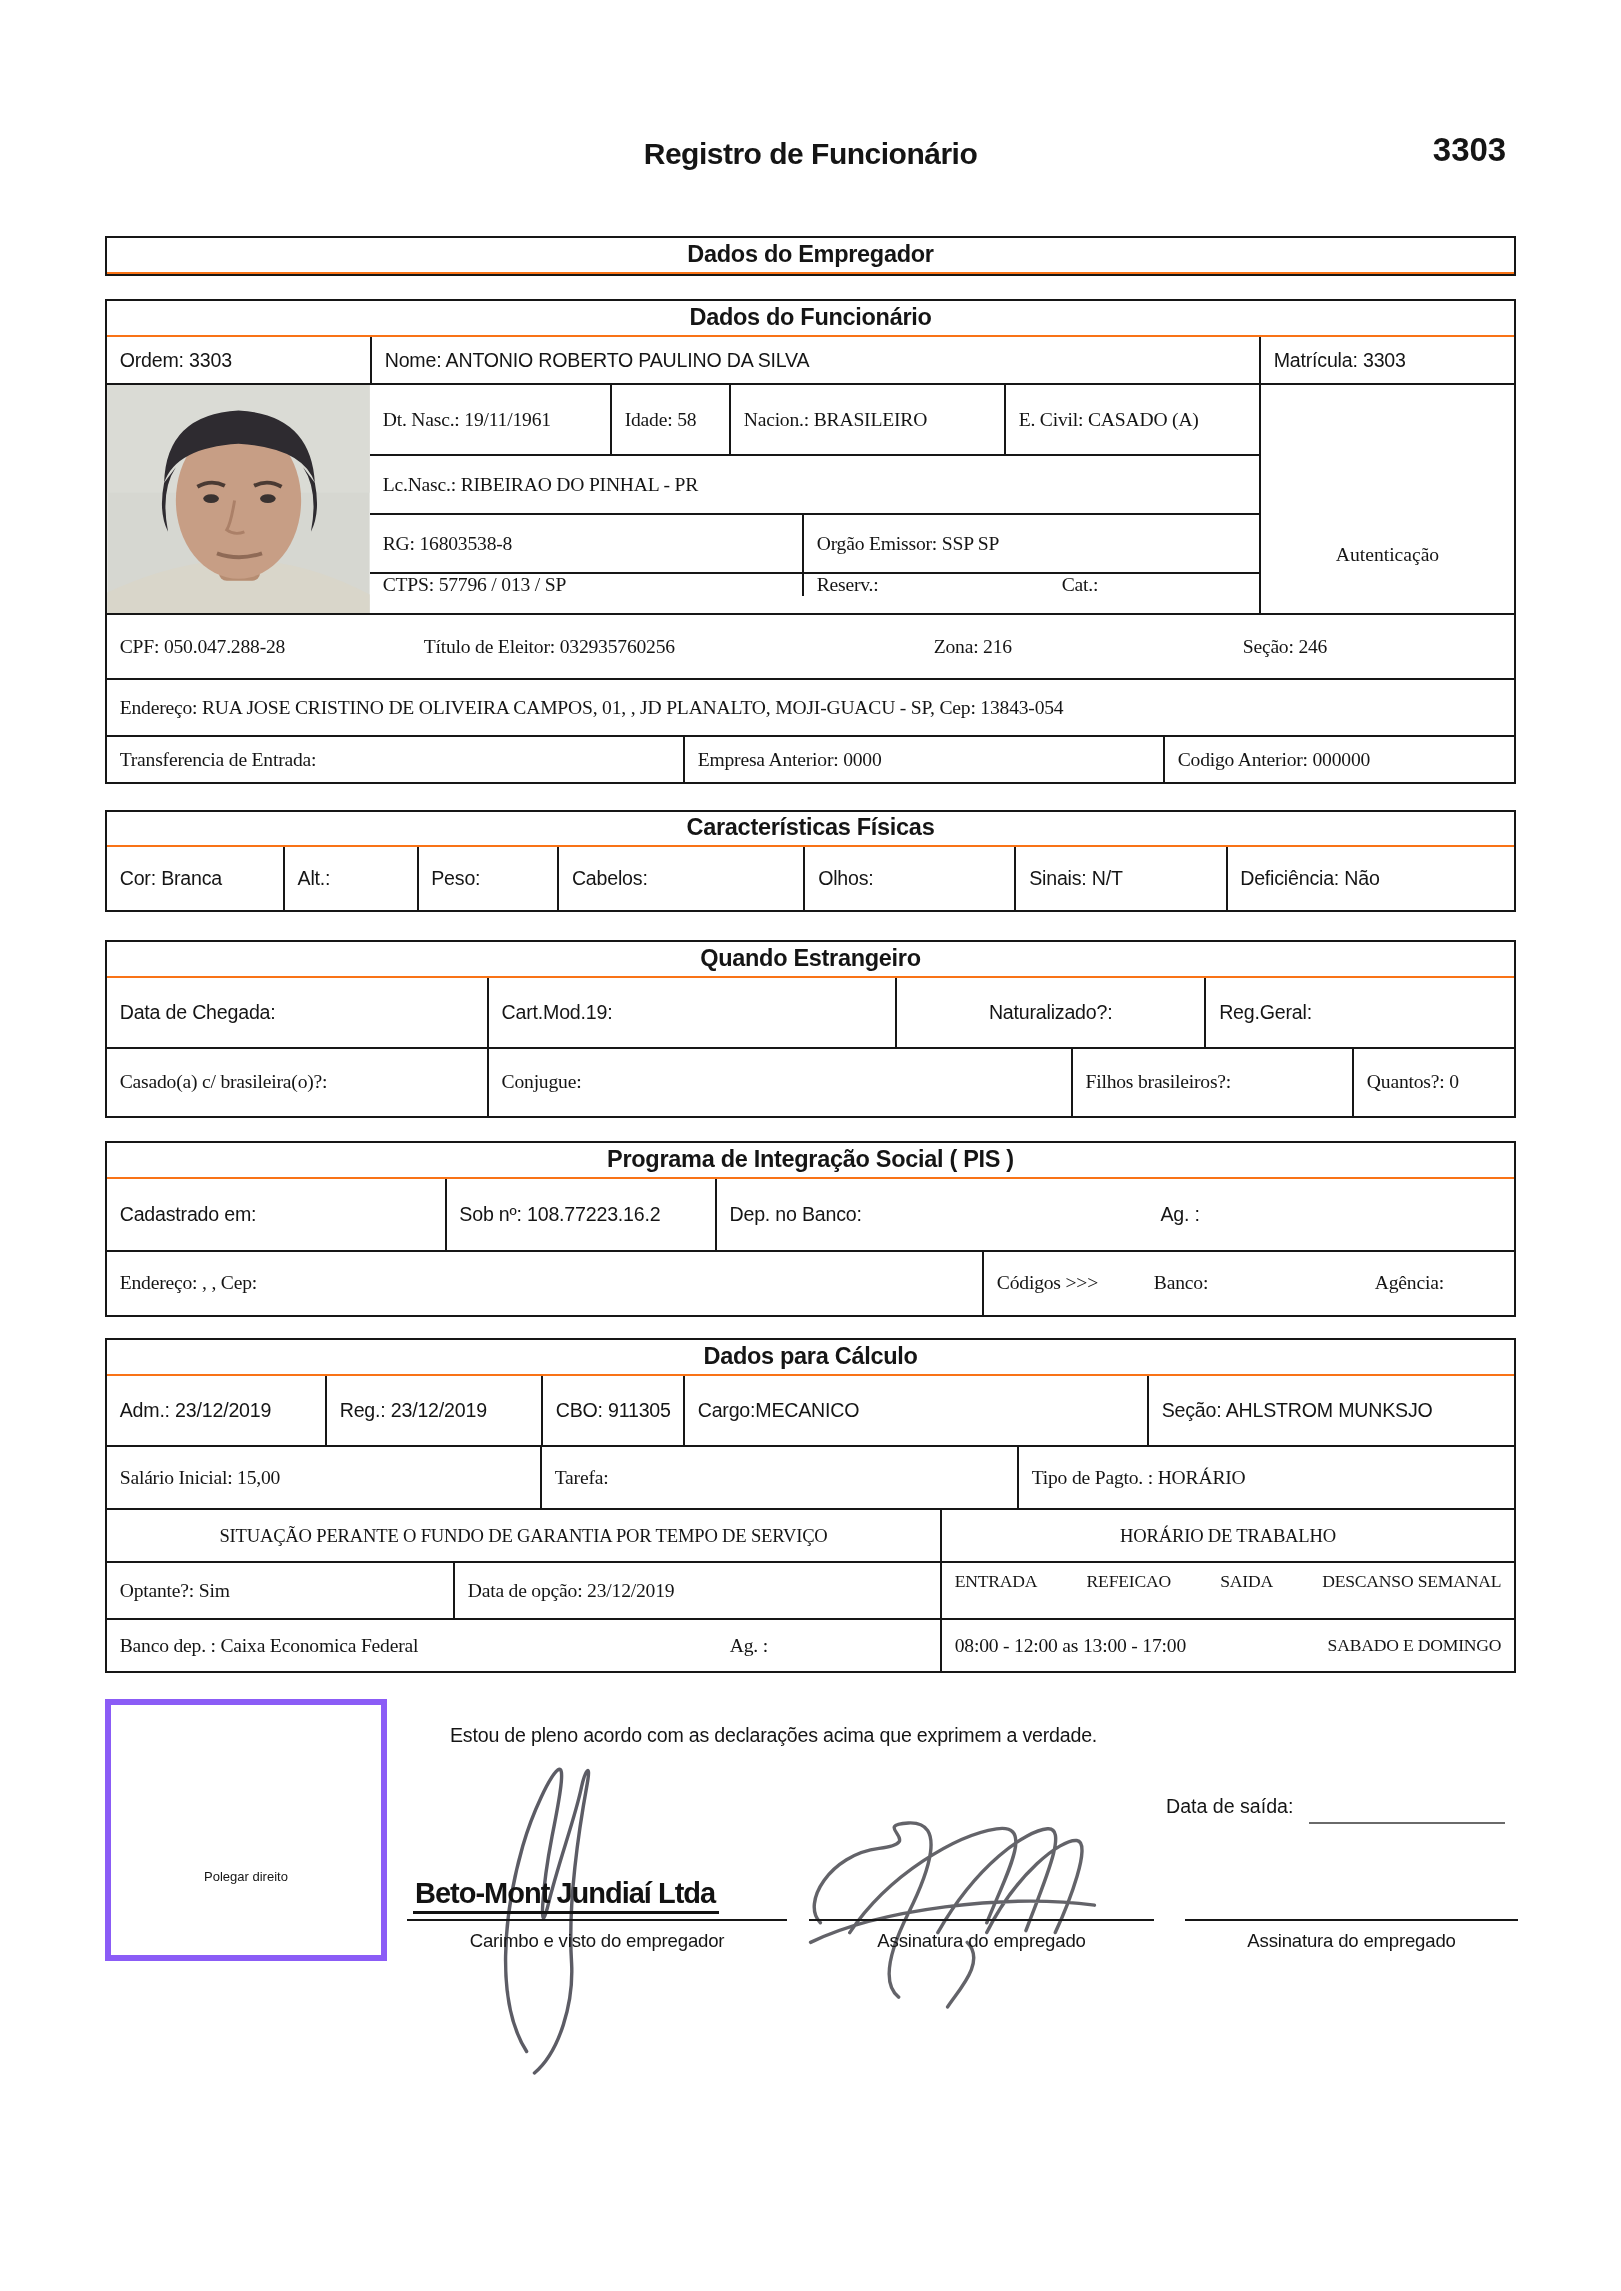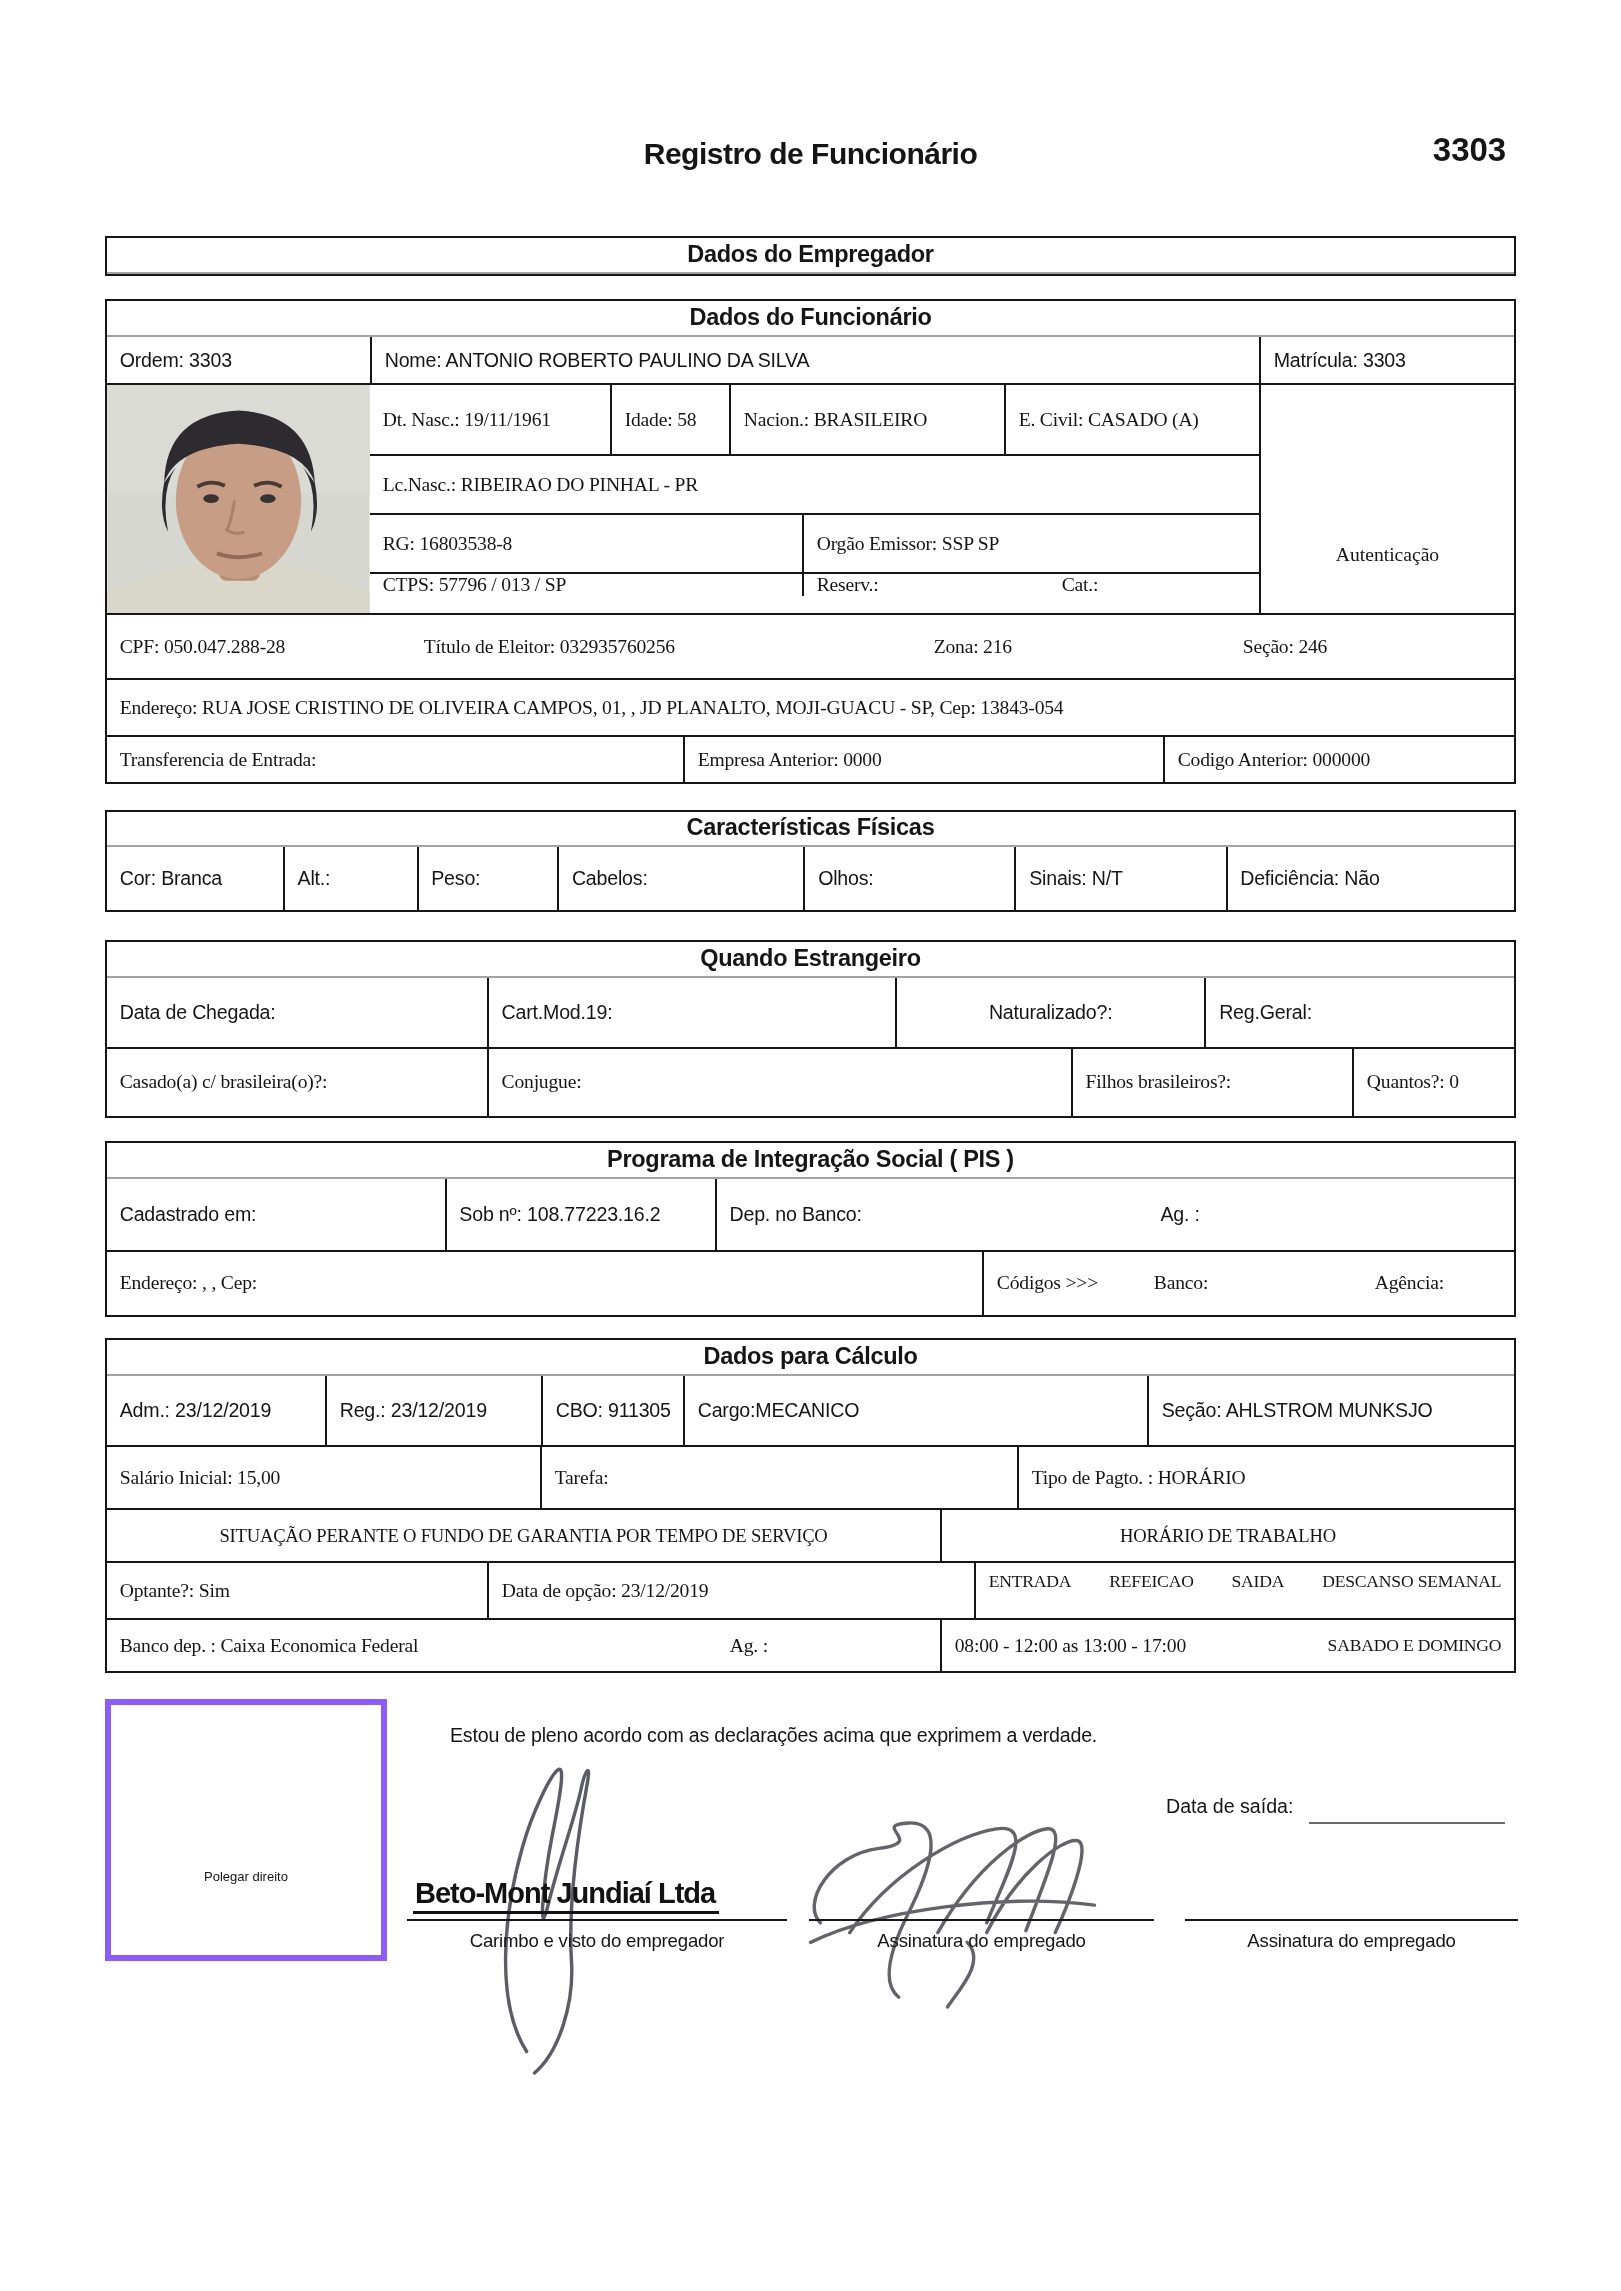--- a/index.html
+++ b/index.html
@@ -13,21 +13,21 @@
 
   
   .doc-header { position: relative; padding-top: 137px; margin-bottom: 65px; }
   .doc-title { text-align: center; font-size: 30px; font-weight: bold; letter-spacing: -0.5px; }
   .doc-number { position: absolute; right: 9.8px; top: 131px; font-size: 33px; font-weight: bold; }
 
   
   .box { border: 2px solid #161616; background: #fff; }
   .sec-header {
     text-align: center; font-weight: bold; font-size: 23.5px;
-    padding: 2.9px 0 3.9px; border-bottom: 2px solid #a3a3a3; letter-spacing: -0.3px;
+    padding: 2.9px 0 3.9px; border-bottom: 2px solid #f97316; letter-spacing: -0.3px;
   }
   .row { display: flex; align-items: stretch; }
   .row + .row { border-top: 2px solid #161616; font-family: Liberation Serif, serif; }
   .cell {
     display: flex; align-items: center; padding: 0 12.7px;
     font-size: 19.6px; letter-spacing: -0.2px; overflow: hidden; white-space: nowrap;
   }
   .cell + .cell { border-left: 2px solid #161616; }
   .grow { flex: 1; }
   .mb24 { margin-bottom: 23.5px; }  .mb26 { margin-bottom: 25.5px; }
@@ -218,21 +218,21 @@
     <div class="row" style="height:63px">
       <div class="cell" style="width:433px">Salário Inicial:  15,00</div>
       <div class="cell" style="width:477px">Tarefa:</div>
       <div class="cell grow">Tipo de Pagto. : HORÁRIO</div>
     </div>
     <div class="row" style="height:53px">
       <div class="cell center-cell" style="width:833px; font-size:18.6px">SITUAÇÃO PERANTE O FUNDO DE GARANTIA POR TEMPO DE SERVIÇO</div>
       <div class="cell grow center-cell" style="font-size:18.6px">HORÁRIO DE TRABALHO</div>
     </div>
     <div class="row" style="height:57px">
-      <div class="cell" style="width:380px">Optante?:  Sim</div>
+      <div class="cell" style="width:346px">Optante?:  Sim</div>
       <div class="cell" style="width:487px">Data de opção: 23/12/2019</div>
       <div class="cell grow spread small-caps" style="justify-content:space-between; align-items:flex-start; padding-top:7.8px">
         <span>ENTRADA</span>
         <span>REFEICAO</span>
         <span>SAIDA</span>
         <span>DESCANSO SEMANAL</span>
       </div>
     </div>
     <div class="row" style="height:53px">
       <div class="cell spread" style="width:833px">

